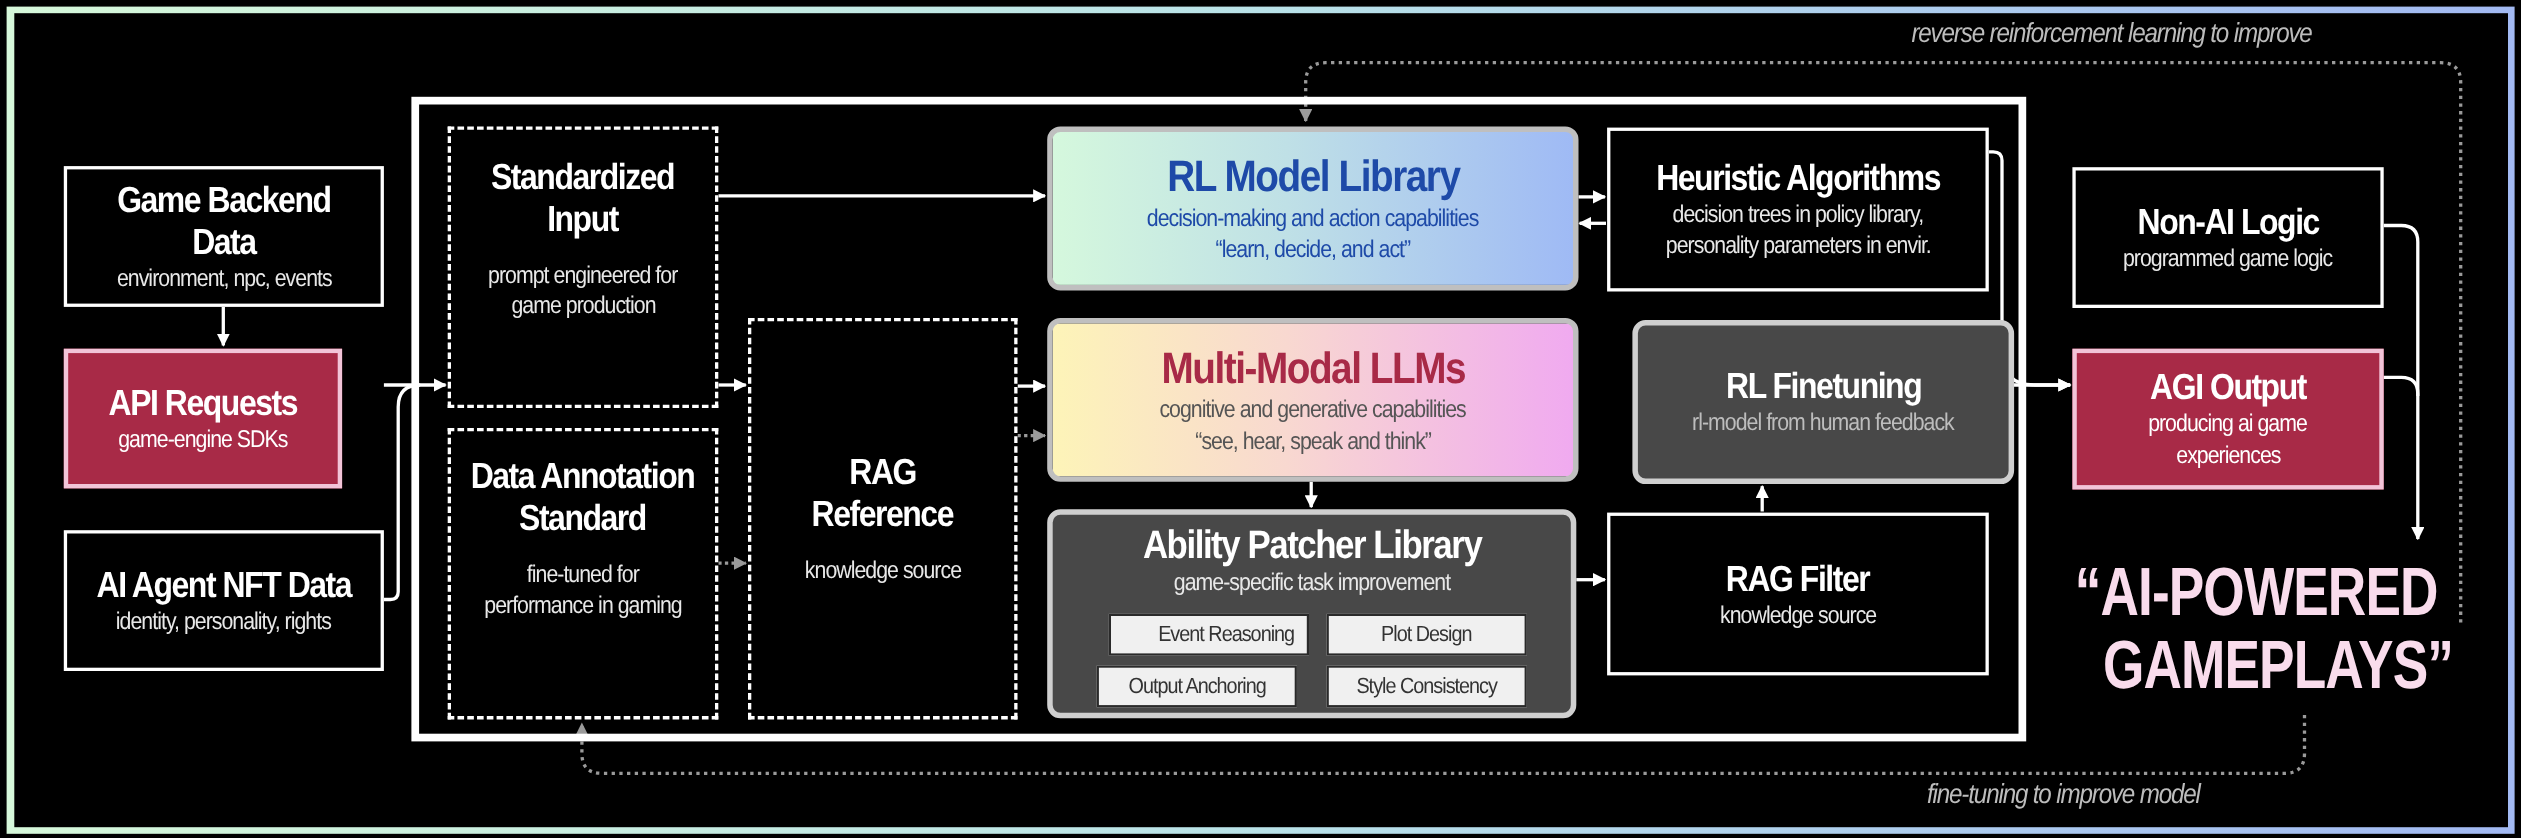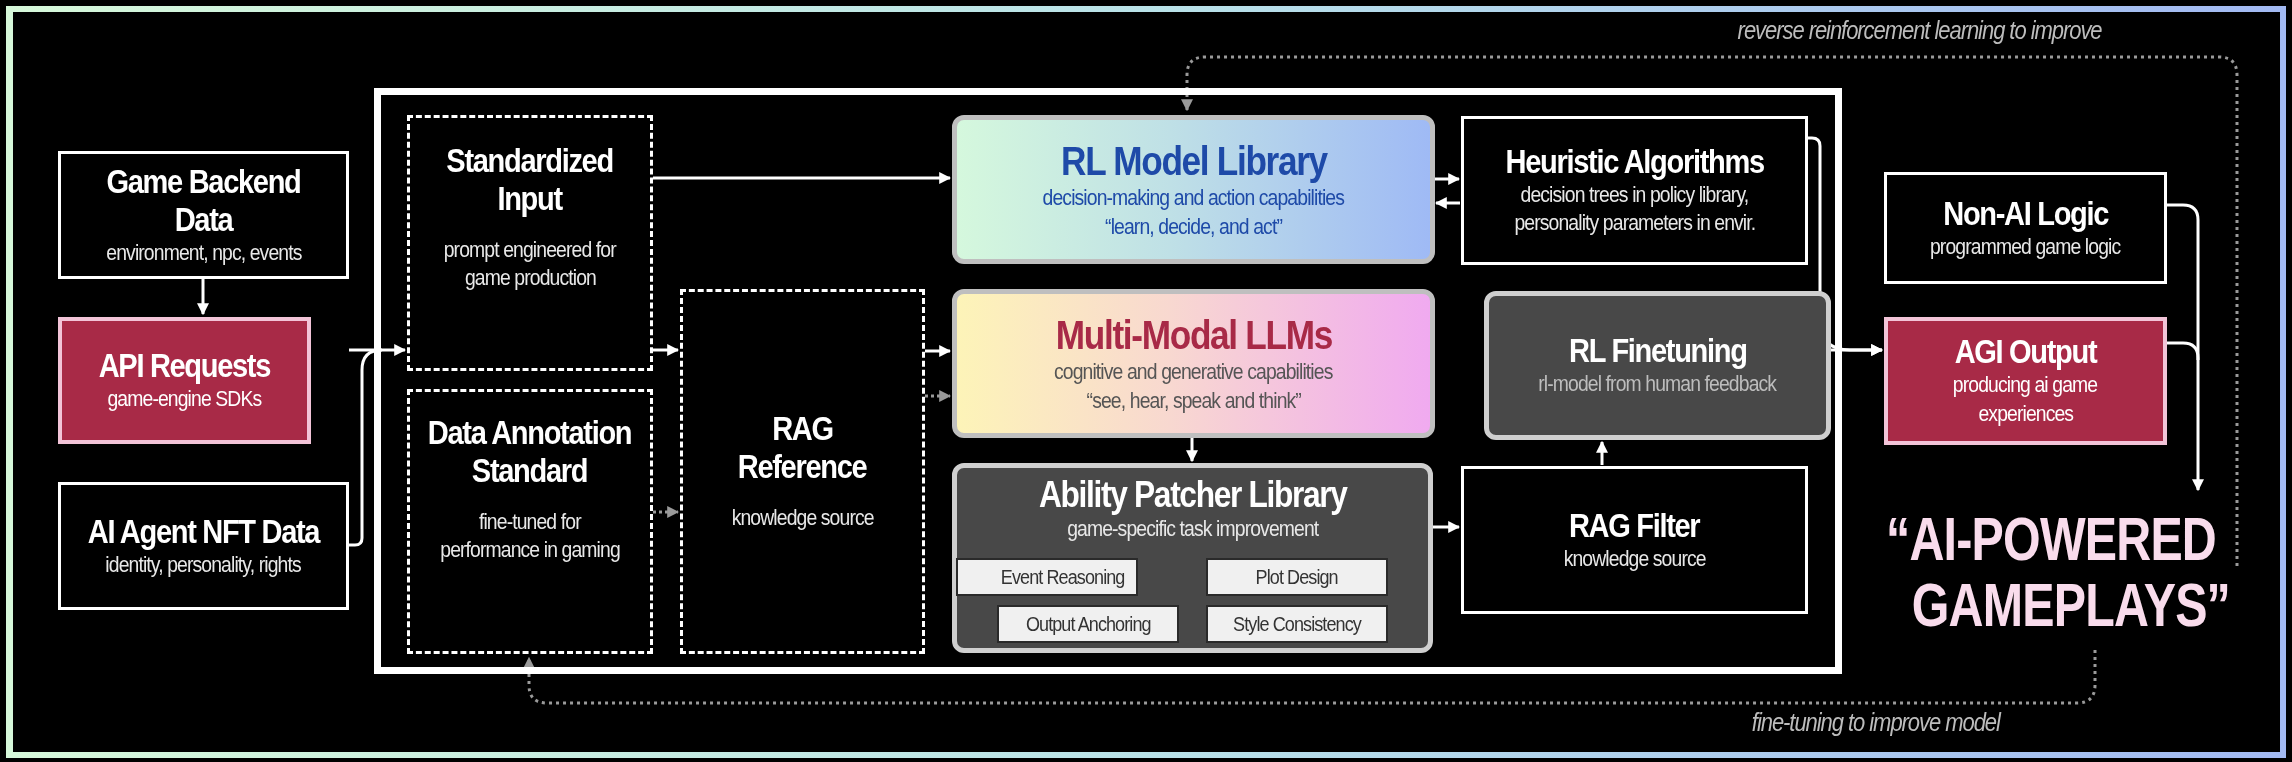--- a/index.html
+++ b/index.html
@@ -127,21 +127,21 @@
 <div class="box grad" style="left:952px; top:289px; width:483px; height:149px; background:linear-gradient(90deg,#fdf4b8 0%,#f8d8d0 45%,#f0aaf0 100%);">
   <div class="title" style="color:#a82a47; font-size:40px;">Multi-Modal LLMs</div>
   <div class="sub" style="color:#555;">cognitive and generative capabilities</div>
   <div class="sub" style="color:#555;">“see, hear, speak and think”</div>
 </div>
 
 <div class="box dark" style="left:952px; top:463px; width:481px; height:190px; justify-content:flex-start; padding-top:6px;">
   <div class="title" style="font-size:36px;">Ability Patcher Library</div>
   <div class="sub">game-specific task improvement</div>
 </div>
-<div class="chip" style="left:956px; top:558px;padding-left:32px;">
+<div class="chip" style="left:1008px; top:558px;padding-left:32px;">
     <span>Event Reasoning</span>
   </div>
 <div class="chip" style="left:1206px; top:558px;">
     <span>Plot Design</span>
   </div>
 <div class="chip" style="left:997px; top:605px;">
     <span>Output Anchoring</span>
   </div>
 <div class="chip" style="left:1206px; top:605px;">
     <span>Style Consistency</span>
@@ -156,21 +156,21 @@
 <div class="box dark" style="left:1462px; top:291px; width:347px; height:149px;margin-left:22px;">
   <div class="title">RL Finetuning</div>
   <div class="sub" style="color:#bdbdbd;">rl-model from human feedback</div>
 </div>
 
 <div class="box solid" style="left:1461px; top:466px; width:347px; height:148px;">
   <div class="title">RAG Filter</div>
   <div class="sub">knowledge source</div>
 </div>
 
-<div class="box solid" style="left:1884px; top:152px; width:283px; height:112px;margin-top:20px;">
+<div class="box solid" style="left:1884px; top:152px; width:283px; height:128px;">
   <div class="title">Non-AI Logic</div>
   <div class="sub">programmed game logic</div>
 </div>
 <div class="box red" style="left:1884px; top:317px; width:283px; height:128px;">
   <div class="title">AGI Output</div>
   <div class="sub" style="color:#fff">producing ai game</div>
   <div class="sub" style="color:#fff">experiences</div>
 </div>
 
 <div class="big" style="right:76px; top:506px;">“AI-POWERED</div>

